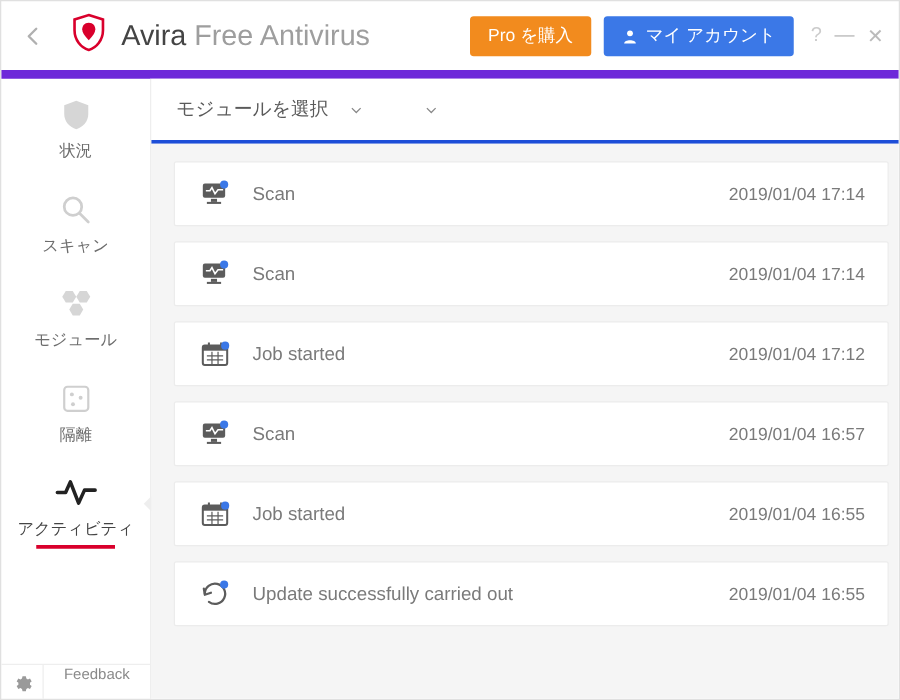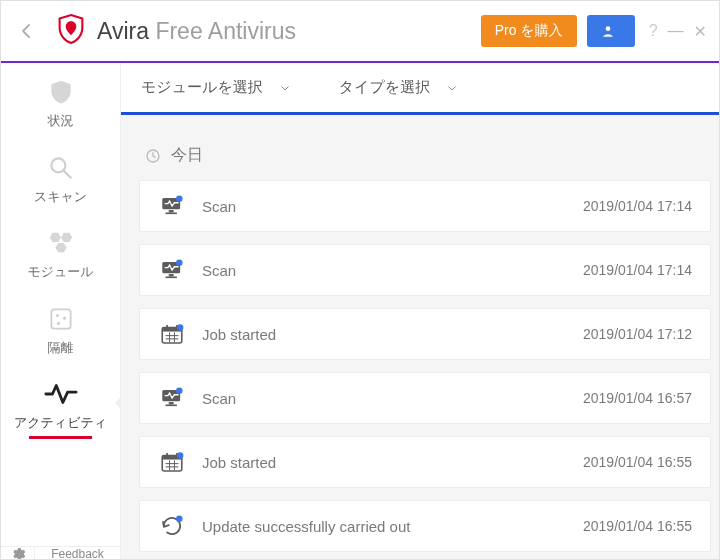--- a/index.html
+++ b/index.html
@@ -1,18 +1,18 @@
 <!DOCTYPE html>
 <html><head>
 <meta charset="utf-8">
 <style>
   * { box-sizing: border-box; margin: 0; padding: 0; }
   body { font-family: "Segoe UI", "Meiryo", sans-serif; background: #fff; width: 720px; height: 560px; overflow: hidden; border: 1px solid #e0e0e0; }
   
-  .header { height: 62px; display: flex; align-items: center; border-bottom: 2px solid #6d28d9; padding: 0 12px 0 0; }
+  .header { height: 62px; display: flex; align-items: center; border-bottom: 7px solid #6d28d9; padding: 0 12px 0 0; }
   .back-btn { width: 50px; height: 62px; display: flex; align-items: center; justify-content: center; cursor: pointer; }
   .back-btn svg { width: 18px; height: 28px; }
   .logo-wrap { display: flex; align-items: center; margin-left: 6px; }
   .logo-shield svg { width: 28px; height: 32px; }
   .brand { font-size: 23px; margin-left: 12px; color: #444; }
   .brand .bold { font-weight: 400; color: #444; }
   .brand .light { color: #9e9e9e; font-weight: 300; }
   .btn { height: 32px; display: inline-flex; align-items: center; padding: 0 14px; border-radius: 3px; font-size: 14px; color: #fff; cursor: pointer; margin-left: 10px; }
   .btn-orange { background: #f28b1e; }
   .btn-blue { background: #3b78e7; }
@@ -23,21 +23,21 @@
   .help-q { color: #ccc; font-size: 18px; }
   
   .body { display: flex; height: calc(560px - 62px); }
   .sidebar { width: 120px; border-right: 1px solid #eee; display: flex; flex-direction: column; position: relative; }
   .side-item { display: flex; flex-direction: column; align-items: center; padding: 14px 4px 10px; cursor: pointer; text-align: center; position: relative; }
   .side-item .icon { width: 34px; height: 30px; margin-bottom: 6px; display: flex; align-items: center; justify-content: center; }
   .side-item .label { font-size: 13px; color: #6d6d6d; line-height: 1.2; }
   .side-item.active .label { color: #444; }
   .side-item.active::after { content: ""; position: absolute; bottom: 2px; left: 28px; right: 28px; height: 3px; background: #d9002c; }
   .side-item.active .caret { position: absolute; right: -1px; top: 50%; transform: translateY(-50%); width: 0; height: 0; border-top: 6px solid transparent; border-bottom: 6px solid transparent; border-right: 6px solid #eee; }
-  .sidebar-bottom { margin-top: auto; border-top: 1px solid #eee; display: flex; align-items: flex-start; height: 15px; }
+  .sidebar-bottom { margin-top: auto; border-top: 1px solid #eee; display: flex; align-items: flex-start; height: 30px; }
   .gear-cell { width: 34px; height: 100%; display: flex; align-items: center; justify-content: center; border-right: 1px solid #eee; cursor: pointer; }
   .feedback-cell { flex: 1; text-align: center; font-size: 12px; color: #8a8a8a; cursor: pointer; }
   
   .main { flex: 1; display: flex; flex-direction: column; background: #fff; min-width: 0; }
   .filters { height: 52px; display: flex; align-items: center; border-bottom: 3px solid #1d4ed8; padding-left: 20px; gap: 48px; }
   .filter { display: flex; align-items: center; gap: 16px; cursor: pointer; color: #5a5a5a; font-size: 15px; }
   .filter svg { width: 12px; height: 12px; }
   .content { flex: 1; background: #f5f5f5; padding: 14px 0 0 12px; overflow-y: scroll; }
   .section-head { display: flex; align-items: center; gap: 10px; color: #7a7a7a; font-size: 16px; padding: 16px 12px 14px; }
   .event-row { background: #fff; border: 1px solid #ececec; border-radius: 2px; margin: 0 8px 12px 6px; height: 52px; display: flex; align-items: center; padding: 0 18px; cursor: pointer; justify-content: flex-end; }
@@ -71,20 +71,21 @@
   </div>
   <div class="header-spacer"></div>
   <div class="btn btn-orange">
     <span>Pro を購入</span>
   </div>
   <div class="btn btn-blue">
     <svg viewBox="0 0 24 24">
         <circle cx="12" cy="8" r="4"></circle>
         <path d="M4 22 C4 16 20 16 20 22 Z"></path>
       </svg>
+    <span>マイ アカウント</span>
   </div>
   <div class="win-controls">
     <span class="help-q">?</span>
     <span>—</span>
     <span>✕</span>
   </div>
 </div>
 
 <div class="body">
   <div class="sidebar">
@@ -149,35 +150,27 @@
 
   <div class="main">
     <div class="filters">
       <div class="filter">
         <span>モジュールを選択</span>
         <svg viewBox="0 0 24 24">
             <path d="M5 9 L12 16 L19 9" fill="none" stroke="#888" stroke-width="2"></path>
           </svg>
       </div>
       <div class="filter">
-        <span>タイプを選択</span>
         <svg viewBox="0 0 24 24">
             <path d="M5 9 L12 16 L19 9" fill="none" stroke="#888" stroke-width="2"></path>
           </svg>
       </div>
     </div>
 
     <div class="content">
-      <div class="section-head">
-        <svg viewBox="0 0 24 24" width="16" height="16">
-            <circle cx="12" cy="12" r="9" fill="none" stroke="#bcbcbc" stroke-width="2"></circle>
-            <path d="M12 7 V12 L15 14" fill="none" stroke="#bcbcbc" stroke-width="2" stroke-linecap="round"></path>
-          </svg>
-        <span>今日</span>
-      </div>
       <div id="events-container">
           <div class="event-row">
             <span class="event-icon">
   <svg viewBox="0 0 32 32" width="26" height="26">
                 <rect x="4" y="6" width="22" height="14" rx="2" fill="#5c5c5c"></rect>
                 <path d="M7 13 L11 13 L13 10 L16 16 L19 12 L24 12" fill="none" stroke="#fff" stroke-width="1.6"></path>
                 <rect x="12" y="21" width="6" height="3" fill="#5c5c5c"></rect>
                 <rect x="8" y="24" width="14" height="2" fill="#5c5c5c"></rect>
                 <circle cx="25" cy="7" r="4" fill="#3b78e7"></circle>
               </svg>

